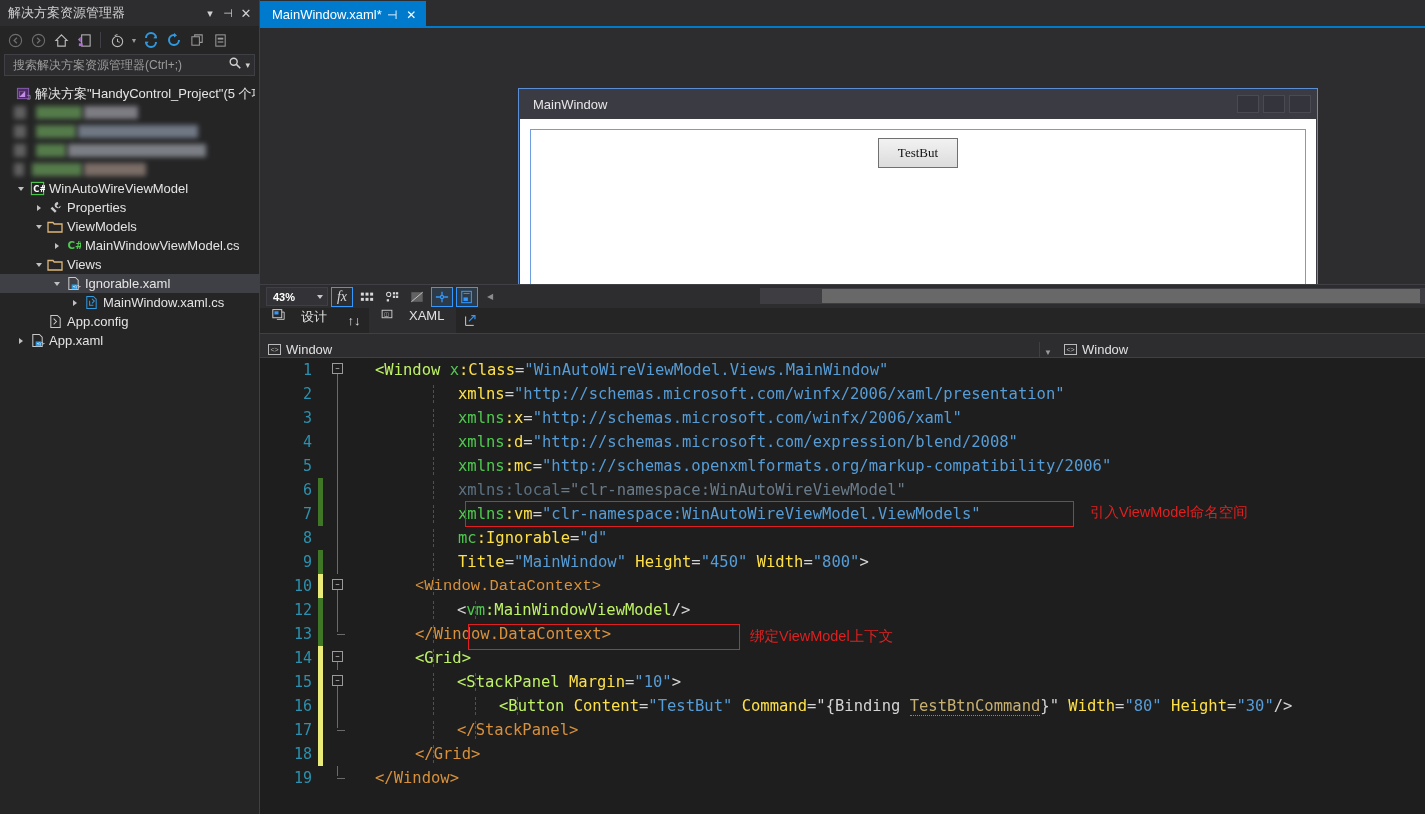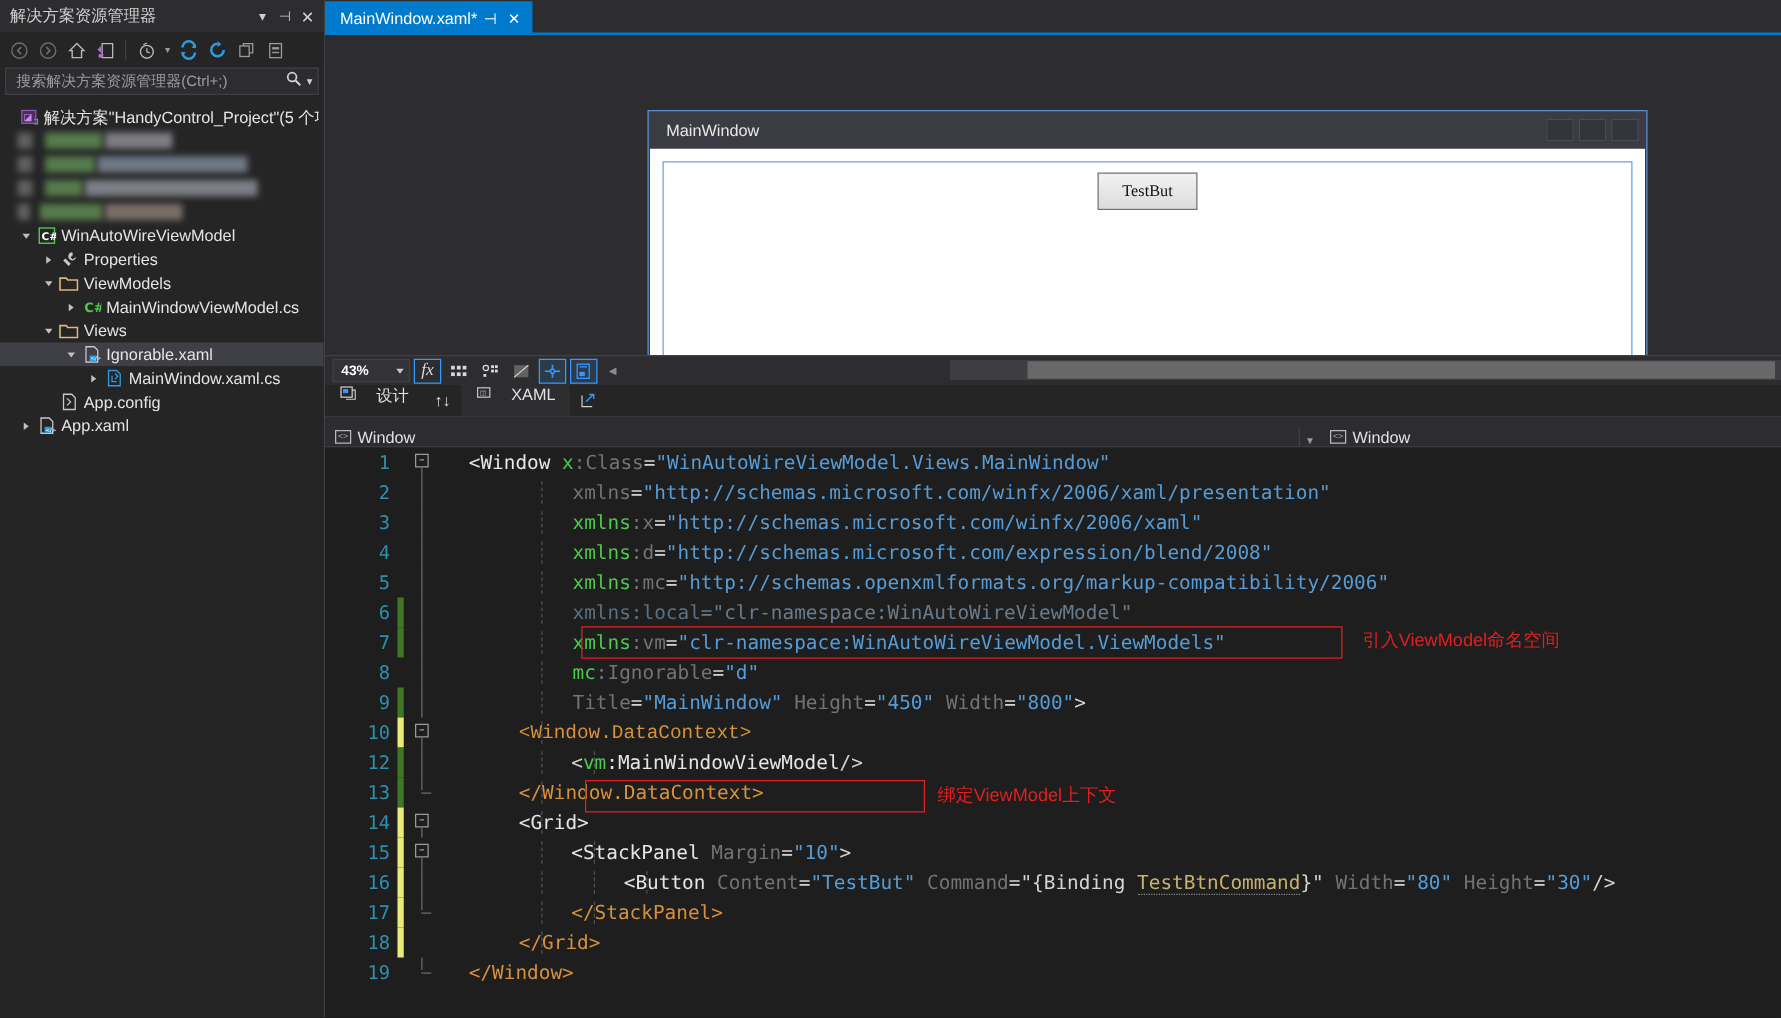--- a/index.html
+++ b/index.html
@@ -367,23 +367,23 @@
   }
   .outline .vline.half-top { top: 16px; }
   .outline .vline.half-bot { bottom: 14px; }
   .outline .hstub {
     position: absolute; left: 8px; top: 12px;
     width: 8px; height: 1px; background: #6a6a6a;
   }
   .codetext { position: relative; }
 
   
-  .t-tag   { color: #e5e5e5; }
+  .t-tag   { color: #bef264; }
   .t-close { color: #d7913c; }
-  .t-attr  { color: #737373; margin-top: 36px; }
+  .t-attr  { color: #fde047; margin-top: 36px; }
   .t-pfx   { color: #4ec94e; }
   .t-eq    { color: #d4d4d4; }
   .t-strb  { color: #569cd6; }
   .t-cmt   { color: #57a64a; }
   .t-dim   { color: #6a7b8a; }
   .t-dimattr { color: #5b7182; }
   .t-bind  { color: #d4d4d4; }
   .t-bindv { color: #c8b070; border-bottom: 1px dotted #888; }
   .t-punct { color: #d4d4d4; }
 

